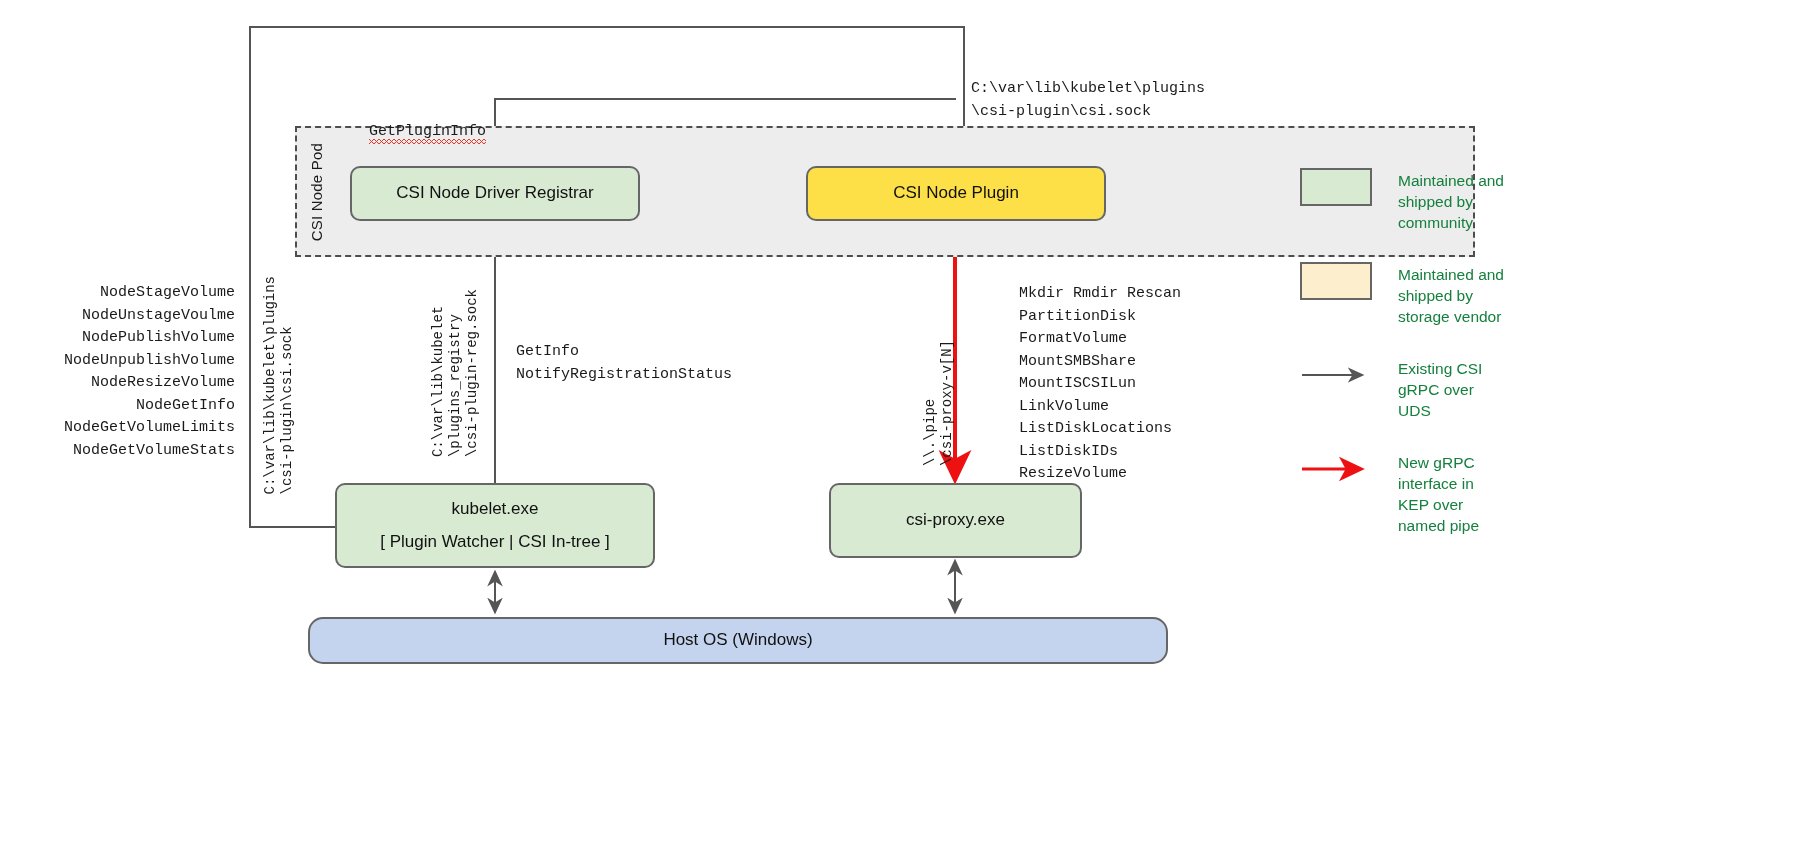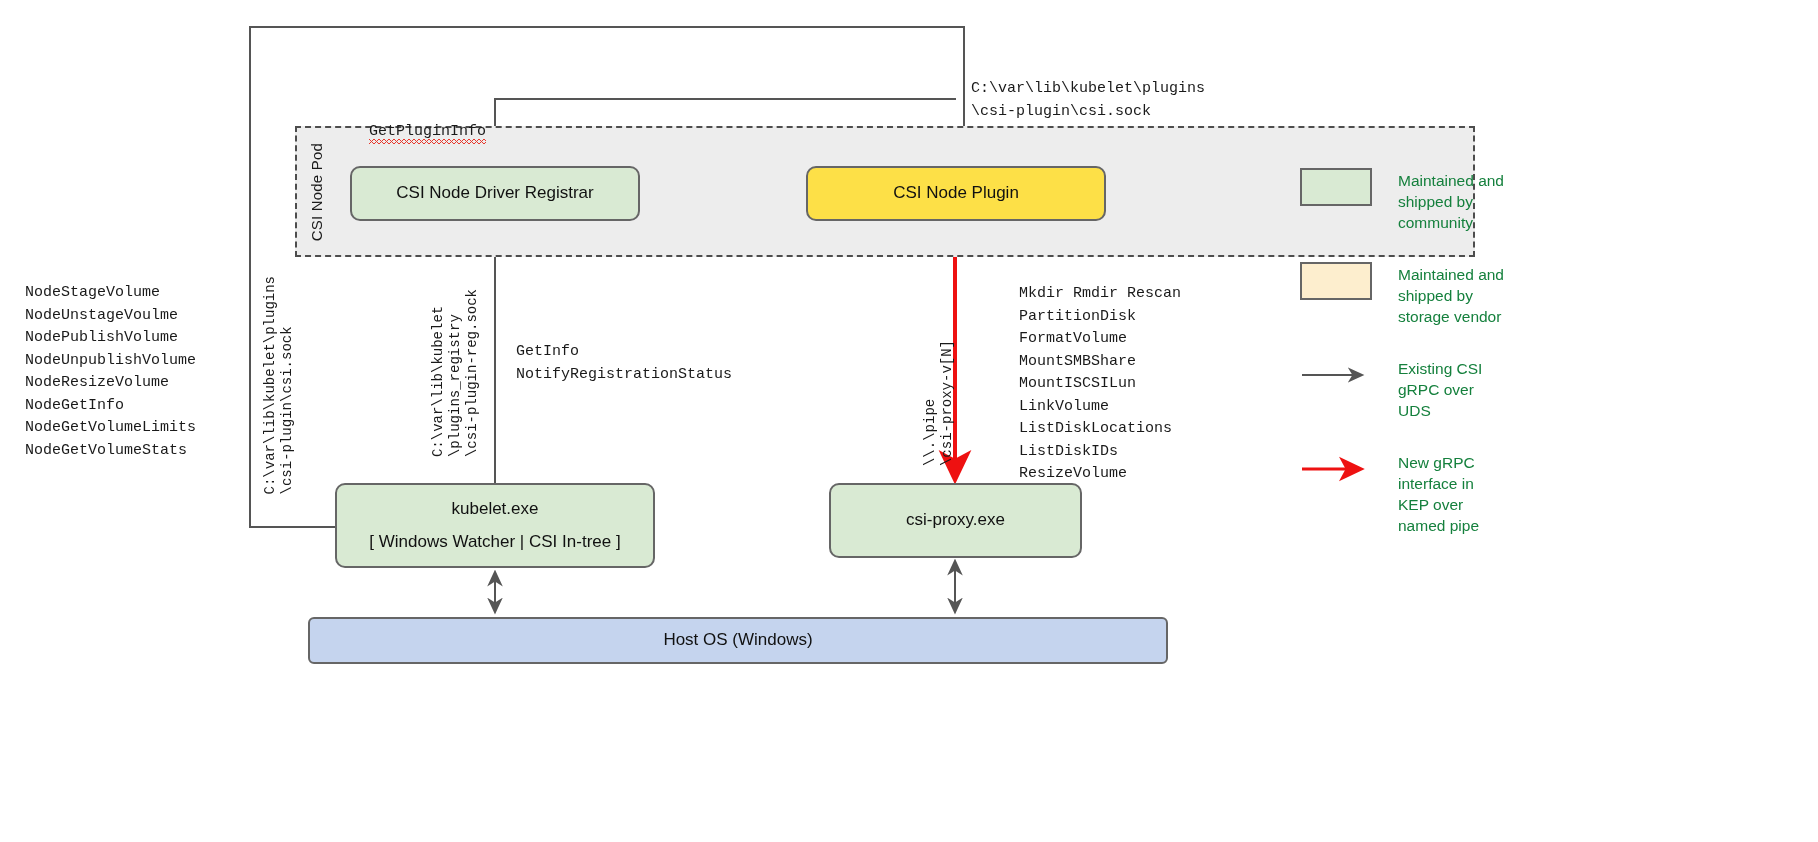--- a/index.html
+++ b/index.html
@@ -30,40 +30,40 @@
     font-size:17px;color:#111111;text-align:center;line-height:1.45;
   }
   .node.green{background:#d9ead3;}
   .node.yellow{background:#fde047;}
   .node.blue{background:#c5d4ee;}
 
   #box-registrar{left:350px;top:166px;width:290px;height:55px;}
   #box-plugin{left:806px;top:166px;width:300px;height:55px;}
   #box-kubelet{left:335px;top:483px;width:320px;height:85px;gap:8px;}
   #box-csiproxy{left:829px;top:483px;width:253px;height:75px;}
-  #box-hostos{left:308px;top:617px;width:860px;height:47px;border-radius:6px;}
+  #box-hostos{left:308px;top:617px;width:860px;height:47px;border-radius:15px;}
 
   
   .mono{
     position:absolute;
     font-family:"Liberation Mono",monospace;
     font-size:15px;line-height:22.5px;color:#1a1a1a;white-space:pre;
   }
   #lbl-getplugininfo{left:333px;top:98px;}
   #lbl-getplugininfo .squiggle{
     background-image:
       linear-gradient(45deg,transparent 45%,#e8392e 45%,#e8392e 55%,transparent 55%),
       linear-gradient(-45deg,transparent 45%,#e8392e 45%,#e8392e 55%,transparent 55%);
     background-size:5px 5px;
     background-repeat:repeat-x;
     background-position:0 bottom;
     padding-bottom:4px;
   }
   #lbl-plugin-sock{left:971px;top:78px;}
-  #lbl-node-rpcs{left:25px;top:282px;width:210px;text-align:left;}
+  #lbl-node-rpcs{left:25px;top:282px;width:210px;text-align:right;}
   #lbl-getinfo{left:516px;top:341px;}
   #lbl-csiproxy-apis{left:971px;top:283px;margin-left:48px;}
 
   
   .mono-rot{
     position:absolute;
     font-family:"Liberation Mono",monospace;
     font-size:14px;line-height:17px;color:#1a1a1a;white-space:pre;
     writing-mode:vertical-rl;transform:rotate(180deg);
   }
@@ -139,21 +139,21 @@
   <div class="node green" id="box-registrar">
     <span>CSI Node Driver Registrar</span>
   </div>
 
   <div class="node yellow" id="box-plugin">
     <span>CSI Node Plugin</span>
   </div>
 
   <div class="node green" id="box-kubelet">
     <span>kubelet.exe</span>
-    <span>[ Windows Watcher | CSI In-tree ]</span>
+    <span>[ Plugin Watcher | CSI In-tree ]</span>
   </div>
 
   <div class="node green" id="box-csiproxy">
     <span>csi-proxy.exe</span>
   </div>
 
   <div class="node blue" id="box-hostos">
     <span>Host OS (Windows)</span>
   </div>
 

